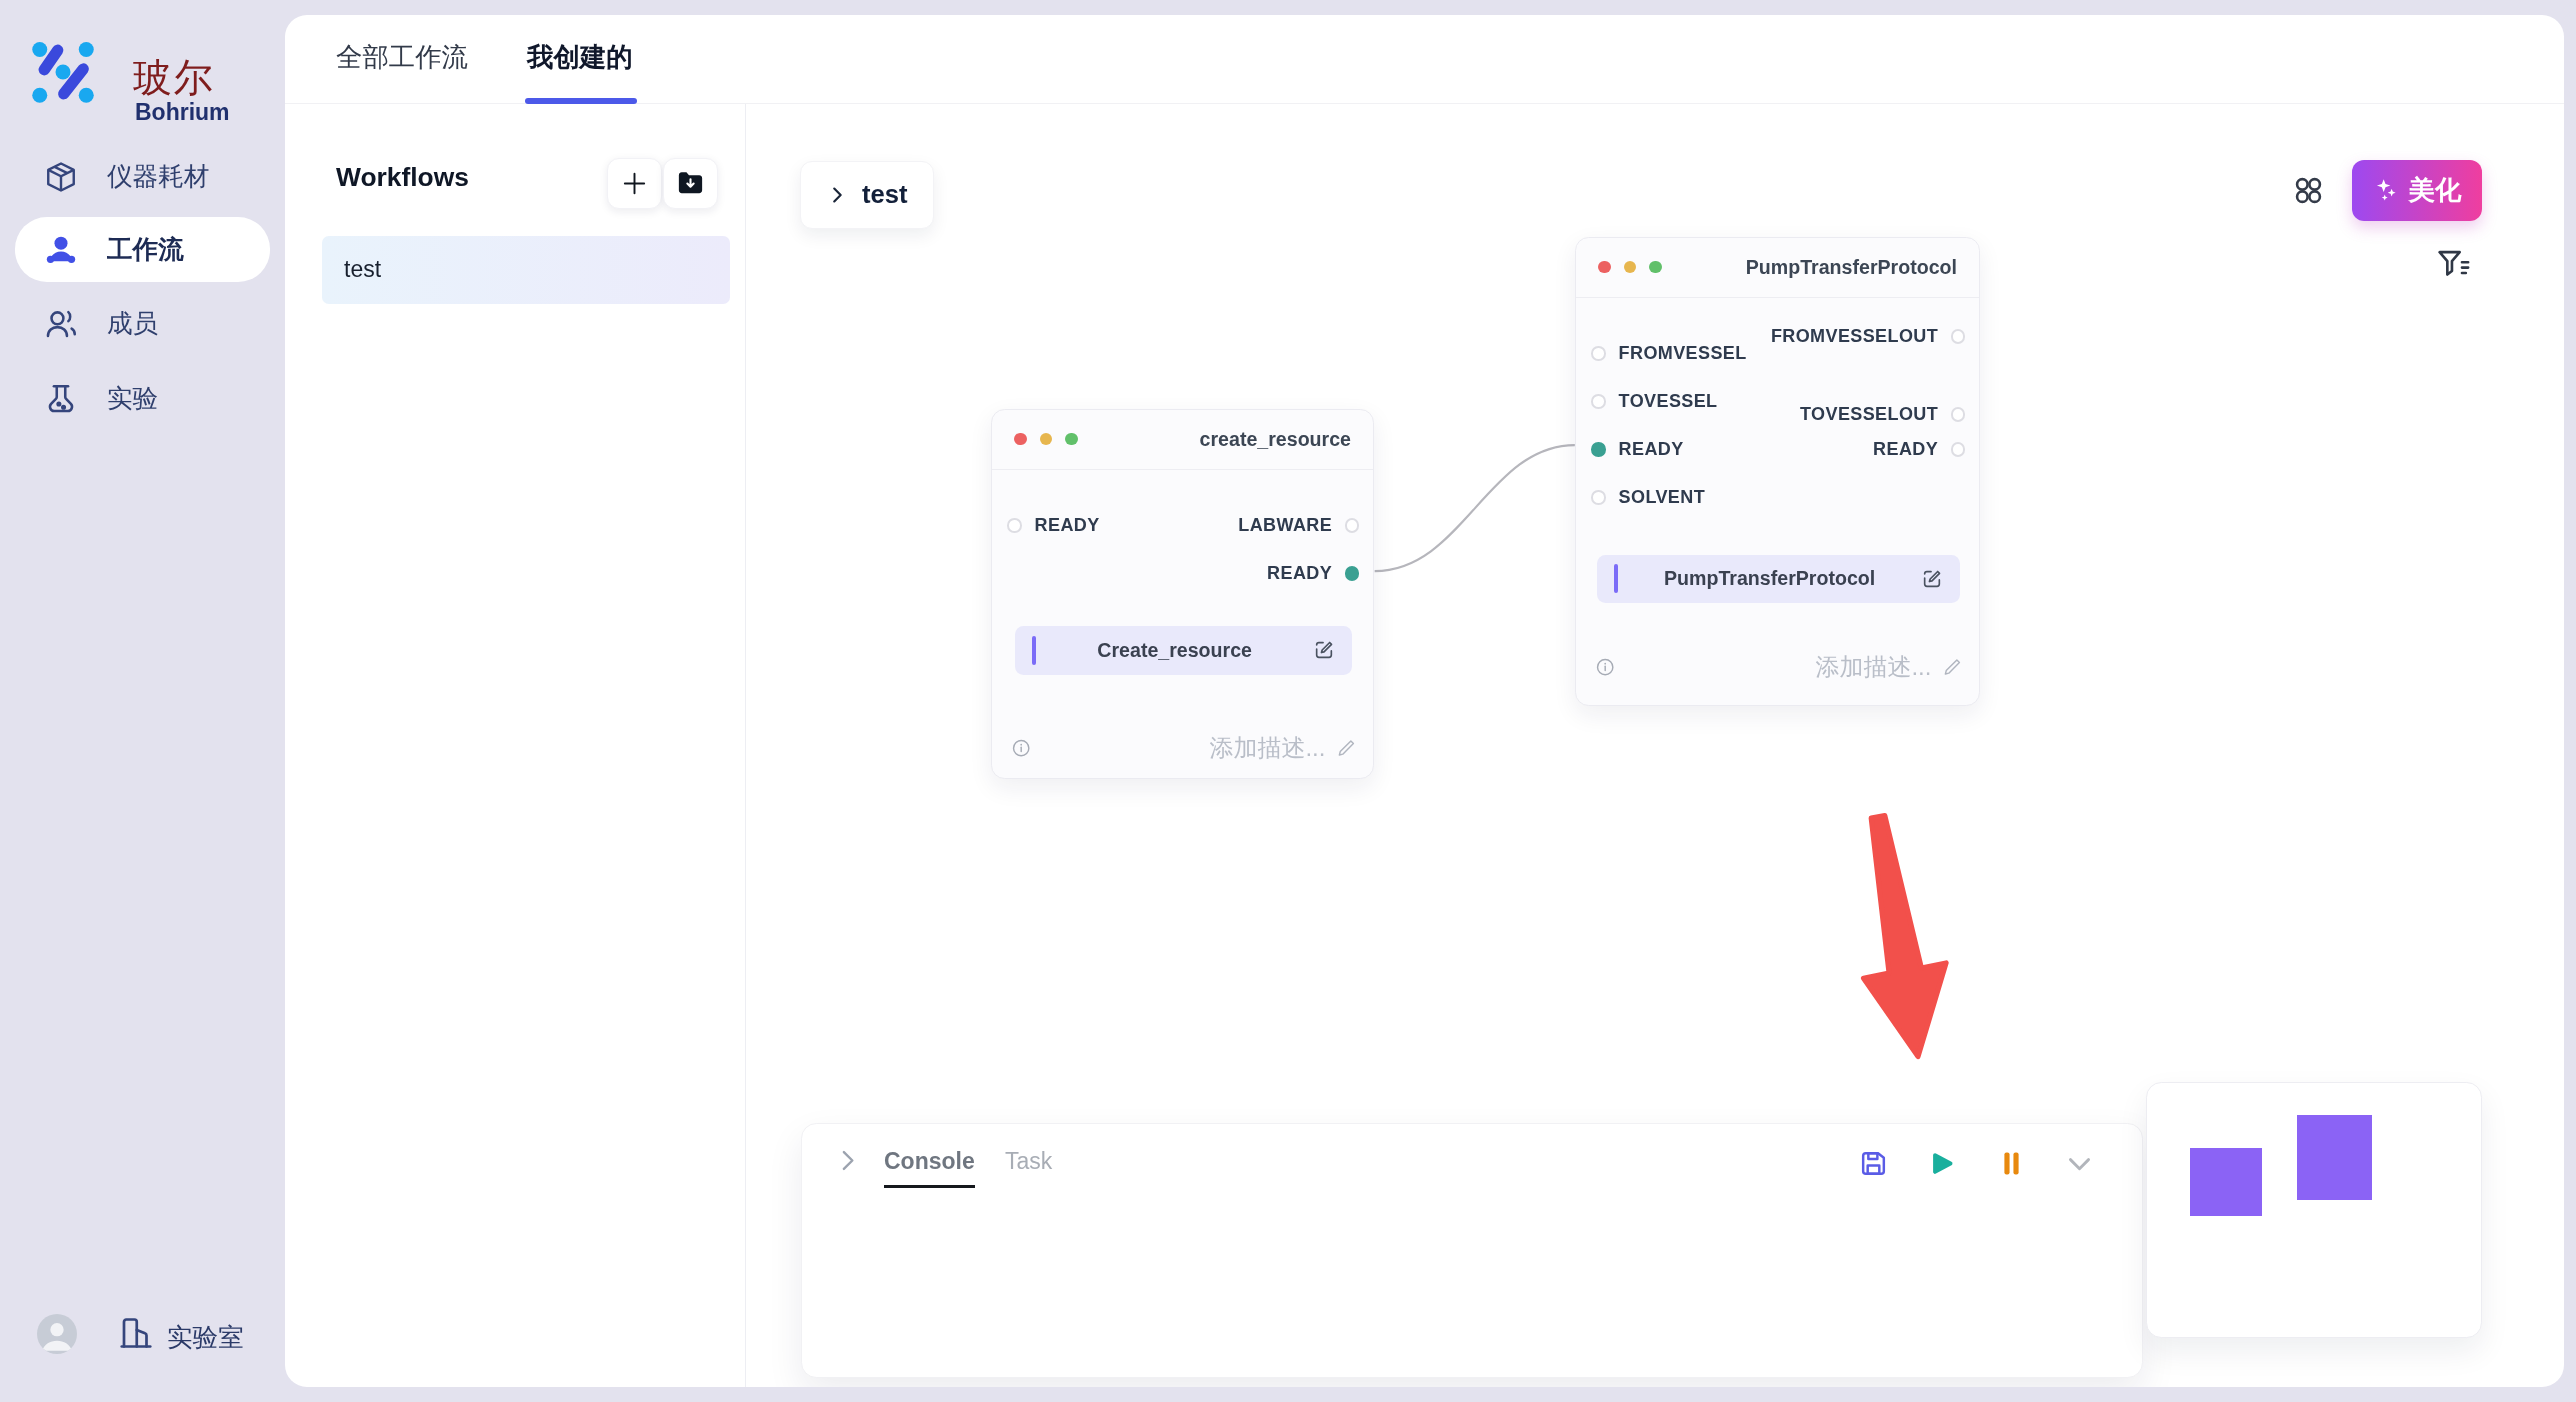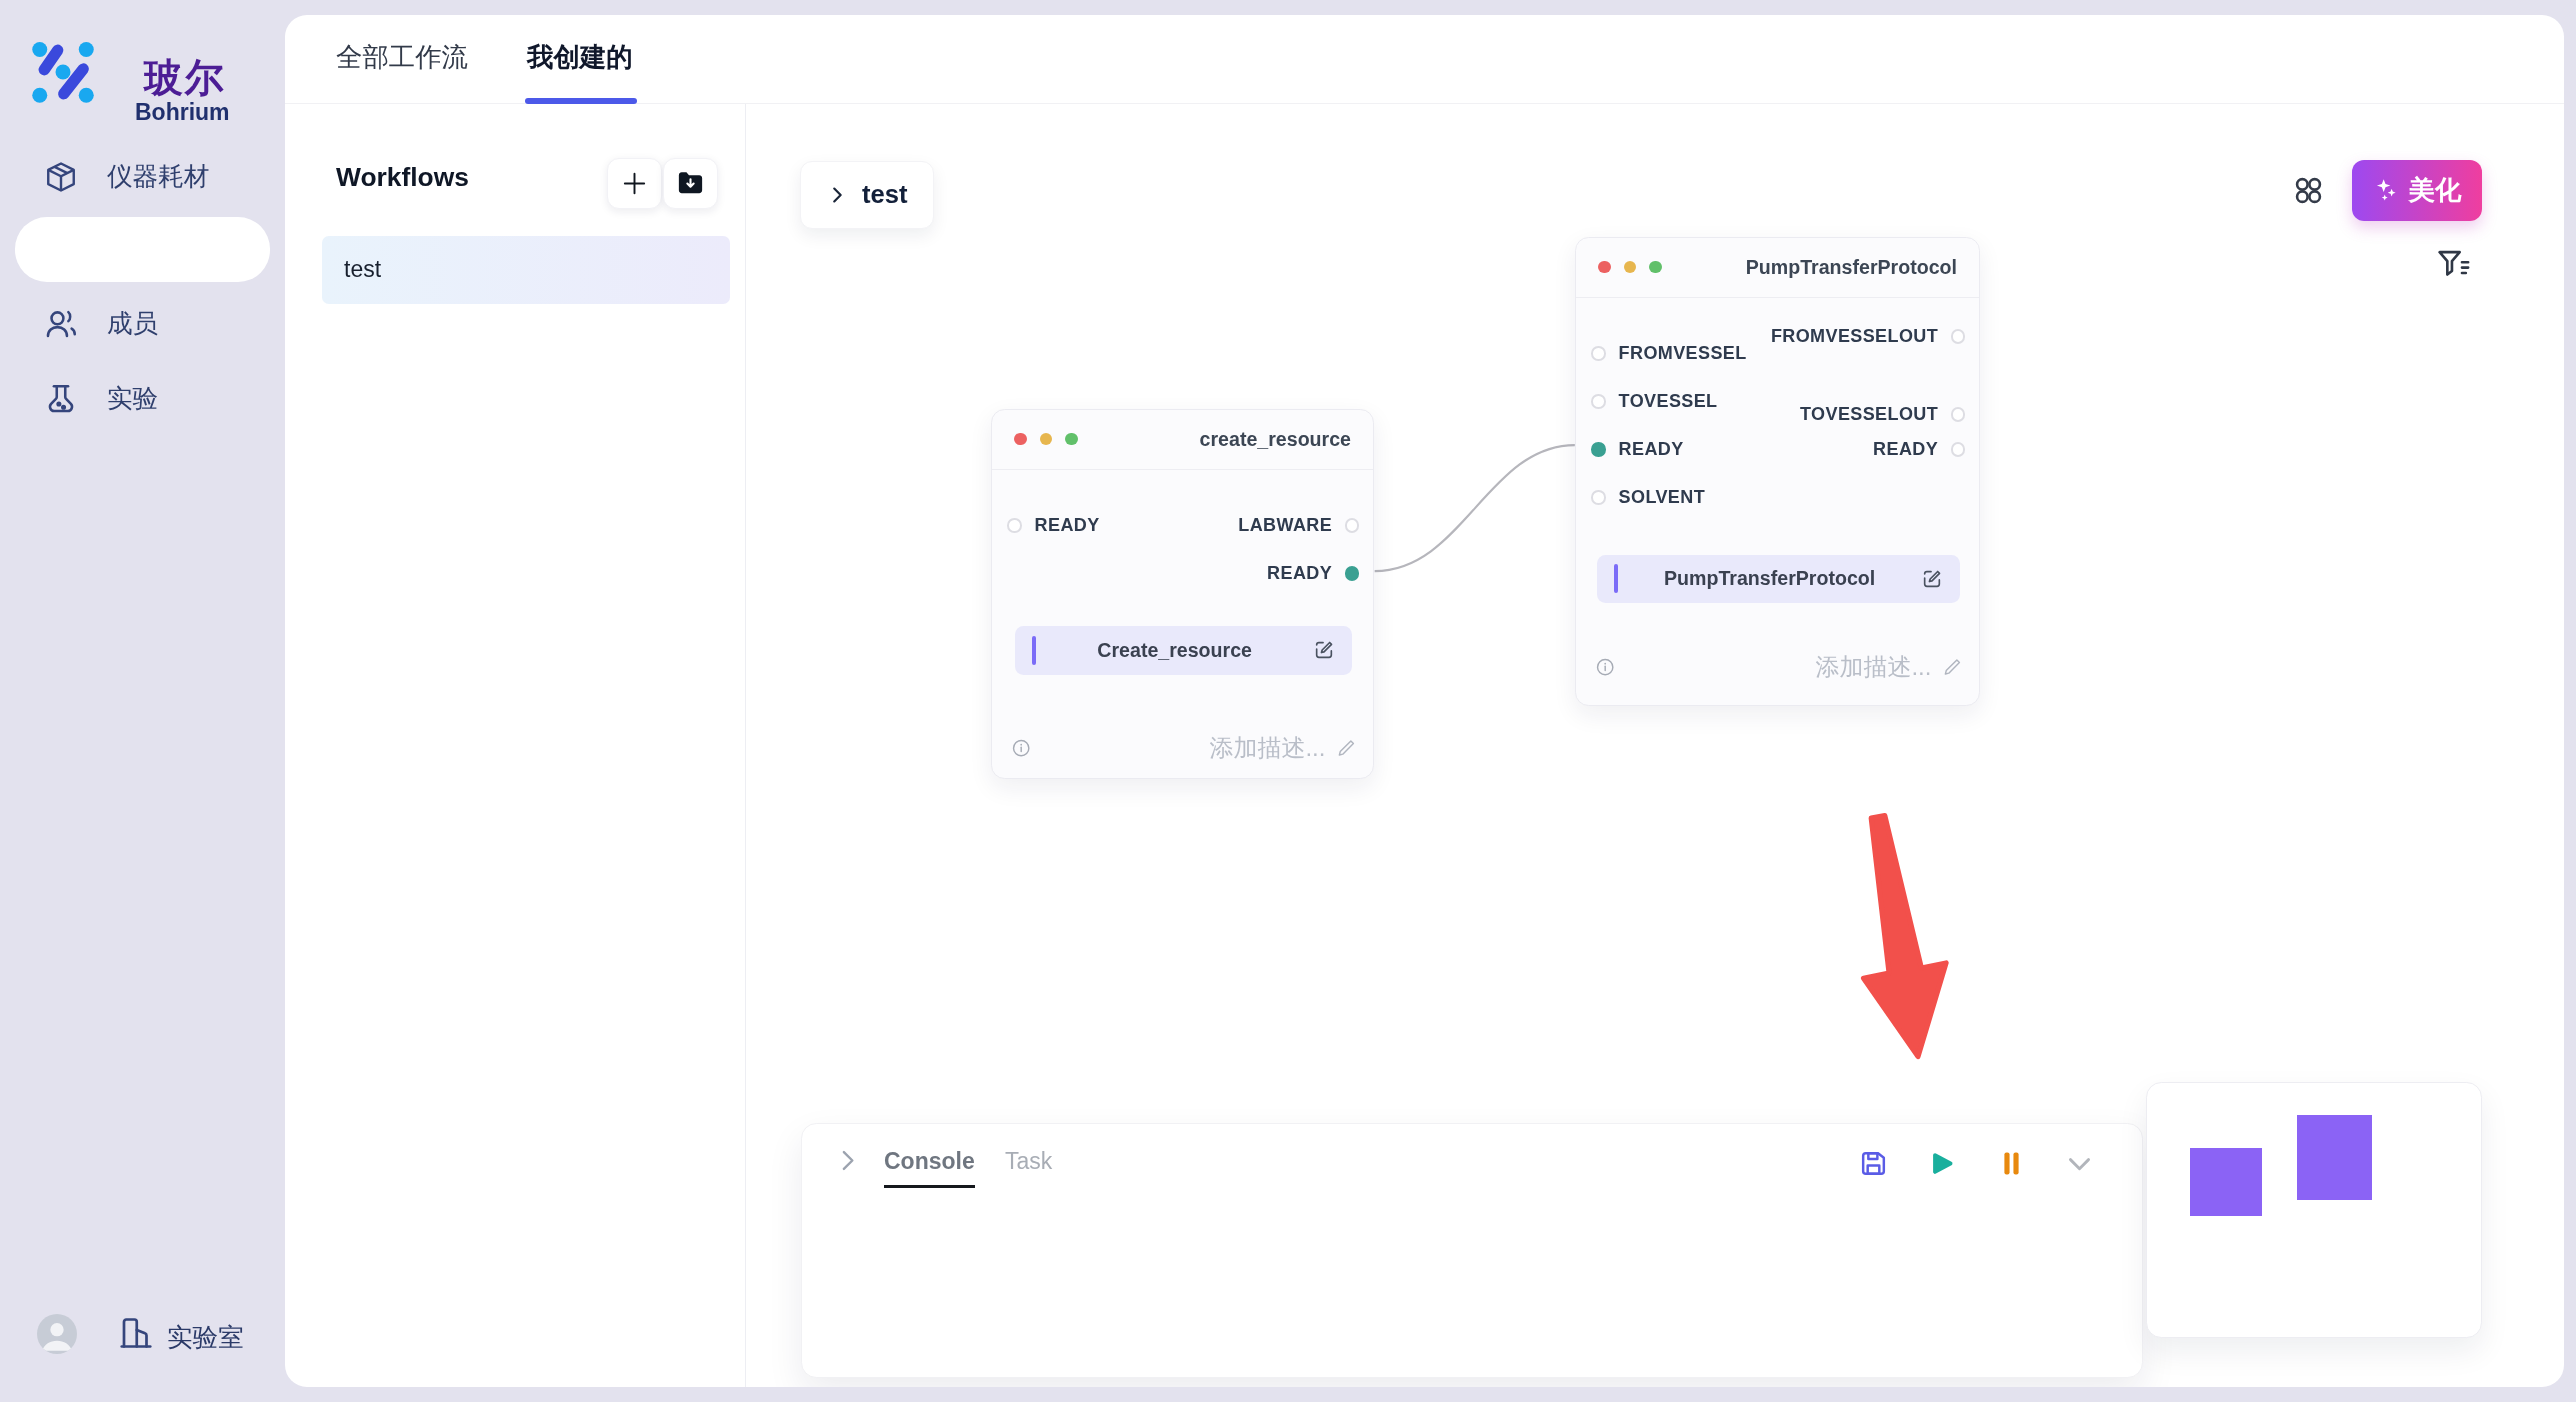--- a/index.html
+++ b/index.html
@@ -8,21 +8,21 @@
     background:#e3e2ee;
     font-family:"Liberation Sans","DejaVu Sans",sans-serif;
     overflow:hidden; position:relative;
     color:#1c2433;
   }
   .abs { position:absolute; }
 
   
   #sidebar { left:0; top:0; width:285px; height:1402px; }
   .logo-row { left:24px; top:24px; width:256px; height:82px; }
-  .brand-zh { left:120px; top:27px; font-size:39px; font-weight:bold; color:#4c1d95; letter-spacing:1.7px;}
+  .brand-zh { left:109px; top:27px; font-size:39px; font-weight:normal; color:#7f1d1d; letter-spacing:1.7px;}
   .brand-en { left:111px; top:75px; font-size:23px; font-weight:bold; color:#20306e; }
   .side-item { left:0; width:227px; height:53px; display:flex; align-items:center; cursor:pointer; }
   .side-item .s-icon { position:absolute; left:44px; width:34px; height:34px; color:#35457c; }
   .side-item .s-label { position:absolute; left:107px; font-size:25.6px; color:#2f3f6d; }
   .active-pill { left:15.3px; top:217px; width:255px; height:65px; background:#fff; border-radius:32px; }
   .side-item.active .s-label { font-weight:bold; color:#1d2b54; }
   .side-item.active .s-icon { color:#4150e6; }
   .side-foot-avatar { left:37px; top:1314px; width:40px; height:40px; border-radius:50%;
     background:#c7ccd6; overflow:hidden; }
   .side-foot-label { left:167px; top:1320px; font-size:25.6px; color:#2b3a68; }
@@ -129,20 +129,31 @@
       <svg width="34" height="34" viewBox="0 0 24 24" fill="none" stroke="currentColor" stroke-width="1.7" stroke-linejoin="round">
         <path d="M12 2.5 21 7v10l-9 4.5L3 17V7z"></path>
           <path d="M3 7l9 4.5L21 7"></path>
           <path d="M12 11.5V21.5"></path>
           <path d="M7.5 4.8l9 4.5"></path>
       </svg>
     </span>
     <span class="s-label">仪器耗材</span>
   </div>
 
+  <div class="abs side-item active" style="top:223px">
+    <span class="s-icon">
+      <svg width="34" height="34" viewBox="0 0 24 24" fill="currentColor">
+        <circle cx="12" cy="7.2" r="4.6"></circle>
+        <path d="M4.5 20c0-4.4 3.3-7 7.5-7s7.5 2.6 7.5 7z"></path>
+        <circle cx="4.6" cy="18.6" r="2.6"></circle>
+        <circle cx="19.4" cy="18.6" r="2.6"></circle>
+      </svg>
+    </span>
+    <span class="s-label">工作流</span>
+  </div>
 
   <div class="abs side-item" style="top:297px">
     <span class="s-icon">
       <svg width="34" height="34" viewBox="0 0 24 24" fill="none" stroke="currentColor" stroke-width="1.8" stroke-linecap="round" stroke-linejoin="round">
         <circle cx="9.5" cy="8" r="4.2"></circle>
         <path d="M2.8 20.5c0-4 3-6.3 6.7-6.3s6.7 2.3 6.7 6.3"></path>
         <path d="M17.2 3.6c1.7 1.5 1.7 4.9 0 6.4"></path>
         <path d="M19.5 15.2c1.6.9 2.2 2.4 2.2 4"></path>
       </svg>
     </span>

